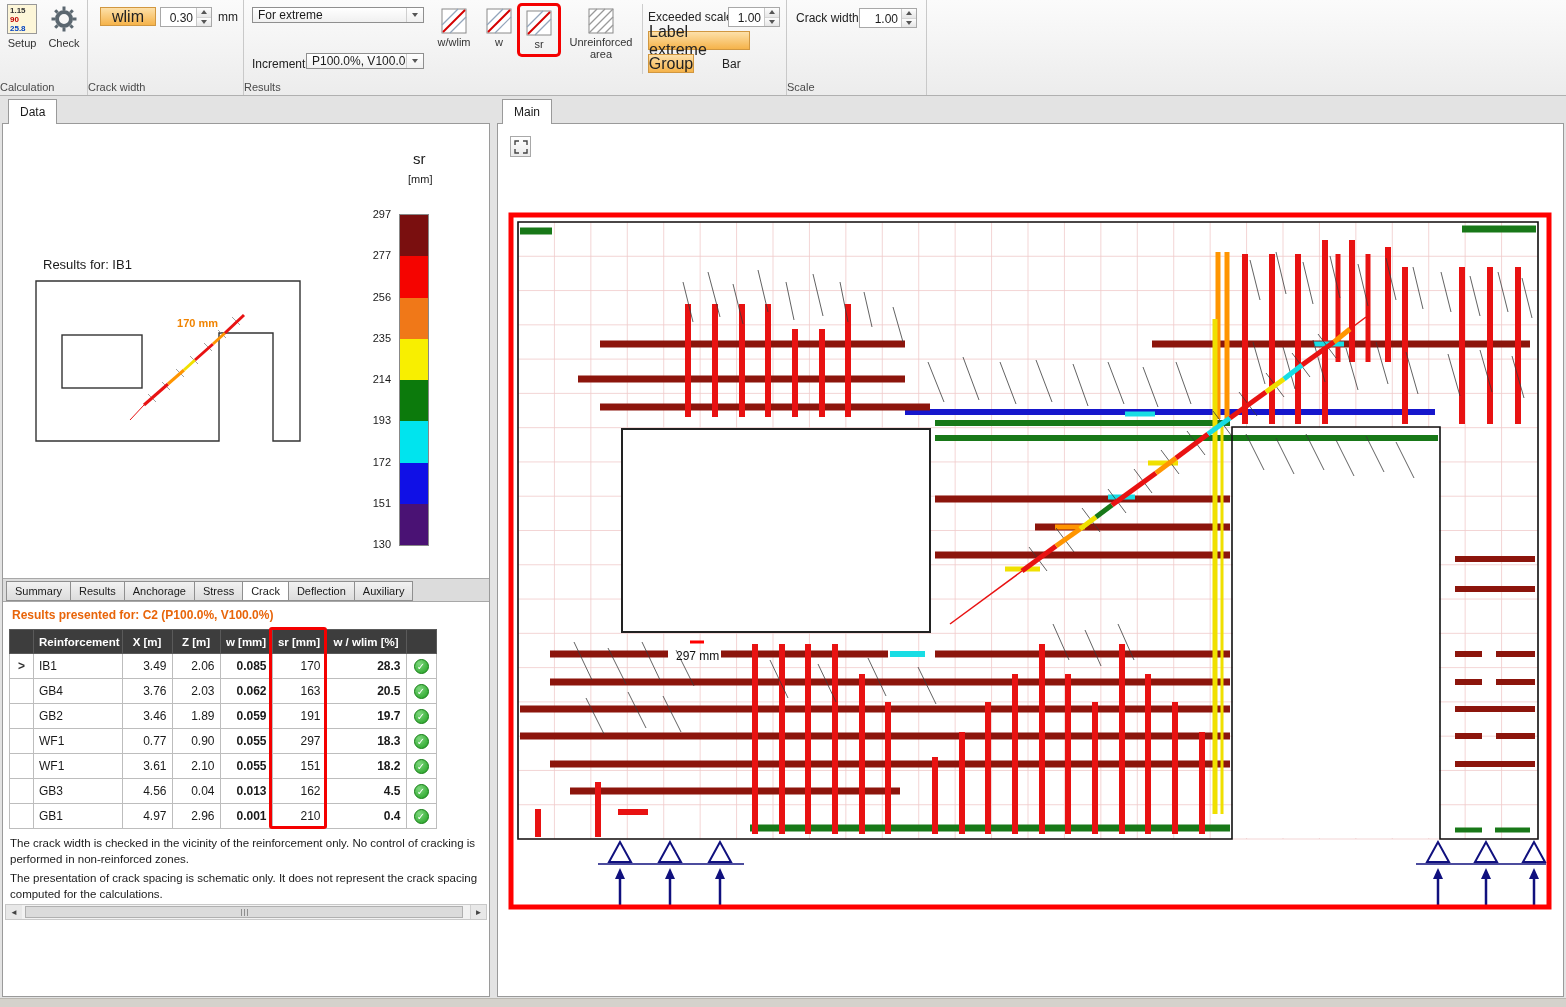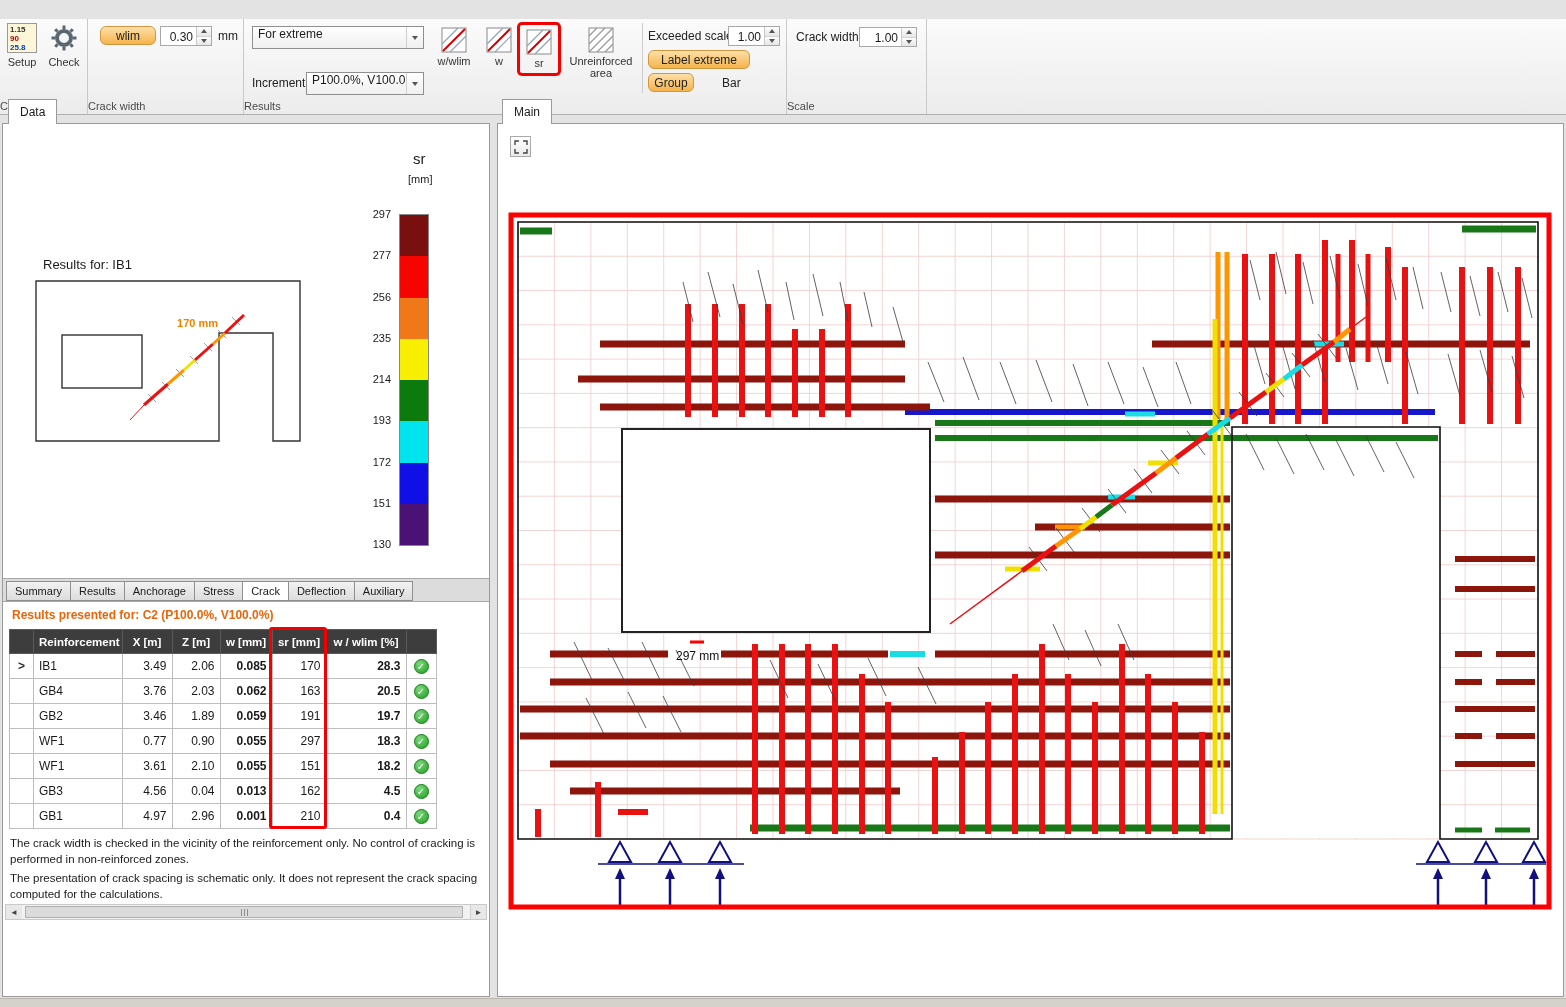--- a/index.html
+++ b/index.html
@@ -1,33 +1,33 @@
 <!DOCTYPE html>
 <html><head>
 <meta charset="utf-8">
 <style>
 *{box-sizing:border-box;}
 html,body{margin:0;padding:0;}
 body{width:1566px;height:1007px;position:relative;background:#e3e3e3;font-family:"Liberation Sans",sans-serif;font-size:12px;color:#1a1a1a;overflow:hidden;}
-.ribbon{position:absolute;left:0;top:0;width:100%;height:96px;background:linear-gradient(#fbfbfb,#ececec);border-bottom:1px solid #b0b0b0;margin-top:19px;}
+.ribbon{position:absolute;left:0;top:0;width:100%;height:96px;background:linear-gradient(#fbfbfb,#ececec);border-bottom:1px solid #b0b0b0;}
 .rgroup{position:absolute;top:0;height:95px;border-right:1px solid #c9c9c9;}
 .rgroup-label{position:absolute;bottom:2px;left:0;right:0;font-size:11px;color:#4a4a4a;}
 .big-btn{position:absolute;top:3px;width:40px;height:62px;display:flex;flex-direction:column;align-items:center;gap:3px;border:1px solid transparent;border-radius:3px;}
 .big-btn .blabel{font-size:11px;color:#333;}
 .setup-icon{width:30px;height:30px;background:#fdf6d8;border:1px solid #999;display:flex;flex-direction:column;justify-content:center;padding-left:2px;}
 .setup-icon div{font-size:8px;line-height:9px;font-weight:bold;}
-.orange-btn{background:linear-gradient(#fde0a9,#f5b34a);border:1px solid #d19740;border-radius:6px;font-size:12px;color:#222;position:absolute;display:flex;align-items:center;justify-content:center;}
+.orange-btn{background:linear-gradient(#fde0a9,#f5b34a);border:1px solid #d19740;border-radius:0;font-size:16px;color:#222;position:absolute;display:flex;align-items:center;justify-content:center;}
 .spinner{position:absolute;height:20px;background:#fff;border:1px solid #a8a8a8;display:flex;}
 .spin-val{flex:1;text-align:right;padding:3px 3px 0 0;font-size:12px;}
 .spin-btns{width:15px;border-left:1px solid #c8c8c8;display:flex;flex-direction:column;}
 .spin-btns > div{flex:1;display:flex;align-items:center;justify-content:center;background:linear-gradient(#fdfdfd,#e6e6e6);}
 .spin-btns > div:first-child{border-bottom:1px solid #d5d5d5;}
 .tri-up{width:0;height:0;border-left:3px solid transparent;border-right:3px solid transparent;border-bottom:4px solid #555;}
 .tri-down{width:0;height:0;border-left:3px solid transparent;border-right:3px solid transparent;border-top:4px solid #555;}
-.dropdown{position:absolute;height:23px;border:1px solid #8f8f8f;background:linear-gradient(#ffffff,#f0f0f0);display:flex;align-items:flex-start;}
+.dropdown{position:absolute;height:16px;border:1px solid #8f8f8f;background:linear-gradient(#ffffff,#f0f0f0);display:flex;align-items:flex-start;}
 .dropdown .dval{flex:1;padding:0 5px;white-space:nowrap;overflow:hidden;font-size:12px;}
 .dropdown .darr{width:17px;height:100%;display:flex;align-items:center;justify-content:center;border-left:1px solid #cfcfcf;}
 .rlabel{position:absolute;font-size:12px;color:#222;white-space:nowrap;}
 .icon-btn{position:absolute;display:flex;flex-direction:column;align-items:center;gap:2px;padding:3px 2px;border:1px solid transparent;border-radius:2px;}
 .icon-btn .blabel{font-size:11px;color:#333;text-align:center;line-height:12px;}
 .red-annot{box-shadow:0 0 0 3px #f40000;}
 .sep{position:absolute;top:4px;width:1px;height:70px;background:#cdcdcd;}
 .ptab{position:absolute;top:99px;height:25px;padding:5px 11px 0;background:#fff;border:1px solid #9a9a9a;border-bottom:none;font-size:12px;z-index:5;}
 .panel{position:absolute;top:123px;background:#fff;border:1px solid #9a9a9a;}
 #left-panel{left:2px;width:488px;height:874px;}

